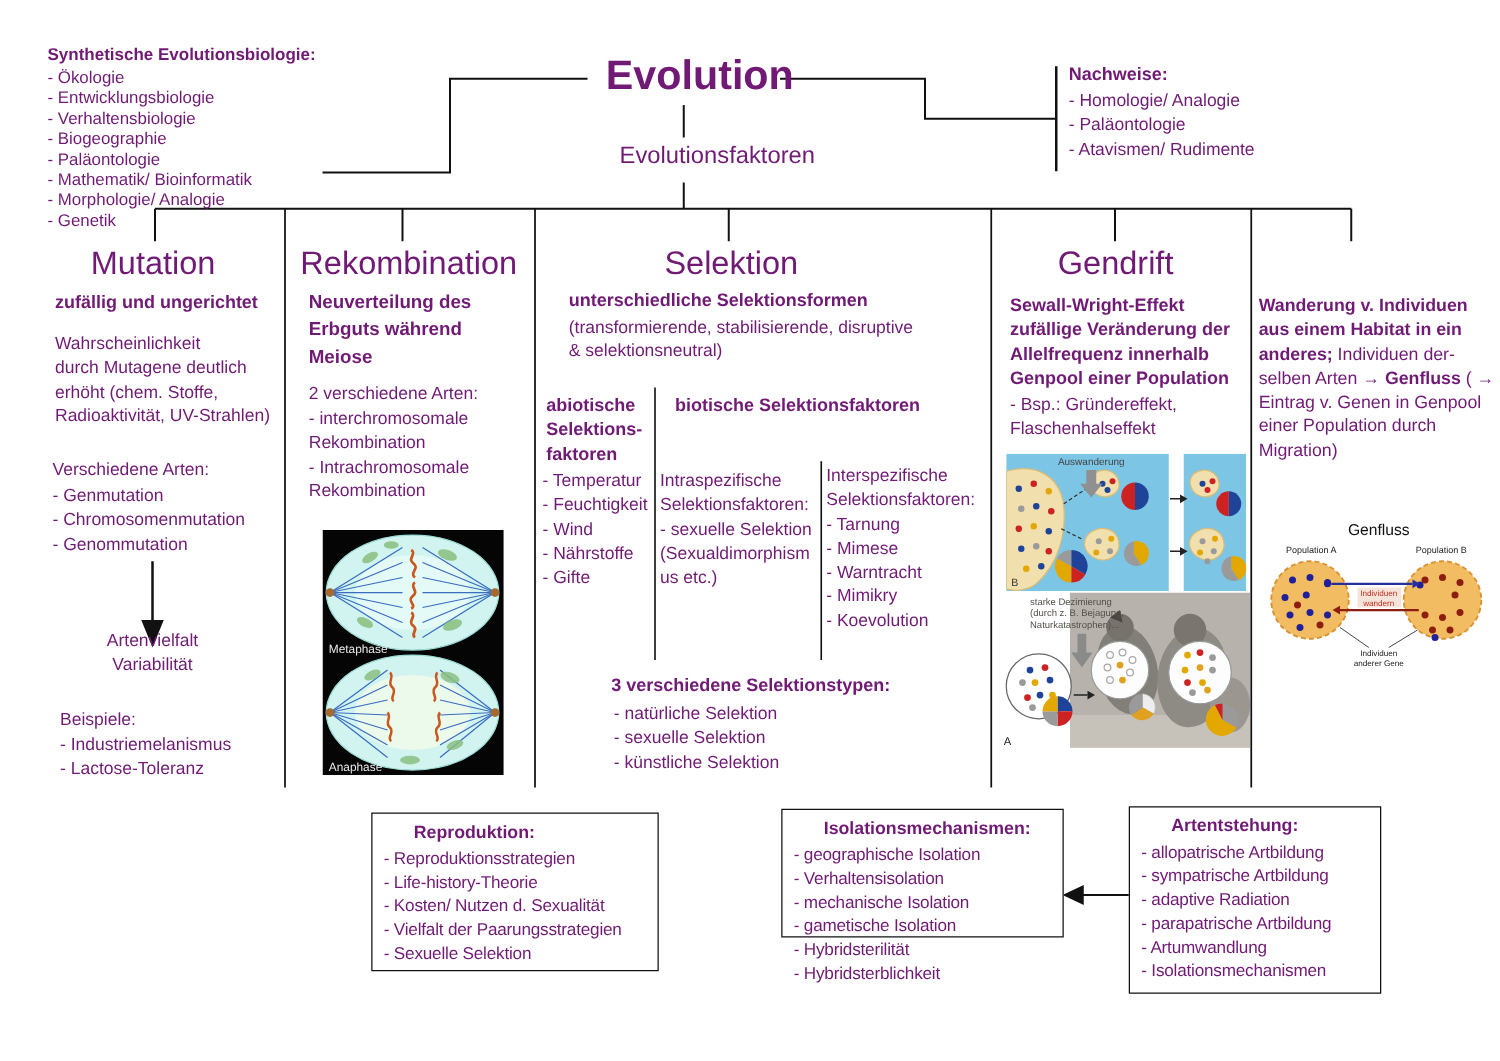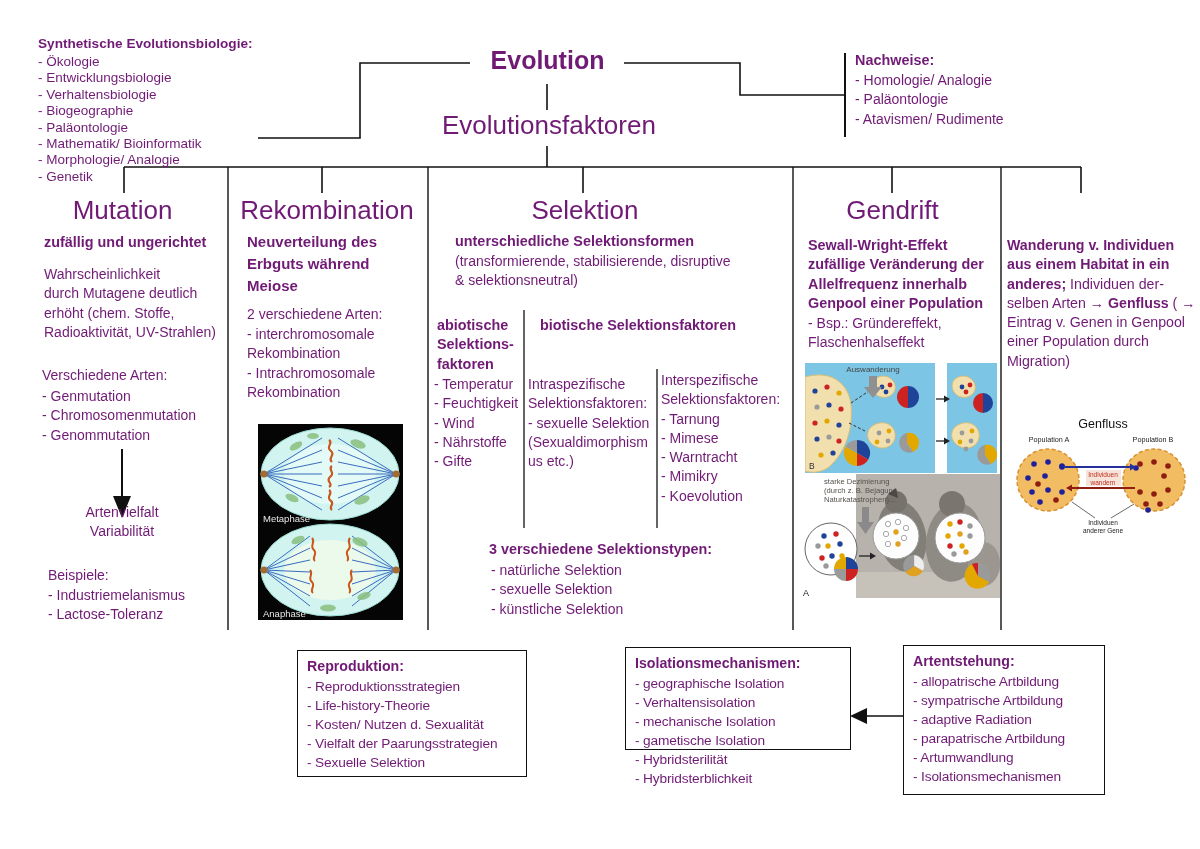--- a/index.html
+++ b/index.html
@@ -2,27 +2,27 @@
 <html><head>
 <meta charset="utf-8">
 <style>
   html,body{margin:0;padding:0;background:#fff;}
   .page{position:relative;width:1200px;height:849px;background:#ffffff;overflow:hidden;
         font-family:"Liberation Sans","DejaVu Sans",sans-serif;color:#701a75;text-decoration:underline;}
   .c{position:absolute;}
   .b{font-weight:bold;}
   .ctr{text-align:center;}
   .coltitle{font-size:26px;line-height:28px;text-align:center;white-space:nowrap;}
-  .maintitle{font-size:25px;line-height:32px;font-weight:bold;text-align:center;}
-  .subtitle{font-size:26px;line-height:26px;text-align:left;}
+  .maintitle{font-size:33px;line-height:32px;font-weight:bold;text-align:right;}
+  .subtitle{font-size:19px;line-height:26px;text-align:right;}
   .hd{font-weight:bold;font-size:14.4px;line-height:19.3px;white-space:nowrap;}
   .bd{font-size:14px;line-height:19.3px;white-space:nowrap;}
   .bd13{font-size:13.5px;line-height:16.4px;white-space:nowrap;}
   .box{position:absolute;border:1.4px solid #111;background:#fff;box-sizing:border-box;padding:6px 9px;}
-  .box .bh{font-weight:bold;font-size:14.2px;line-height:19px;margin-bottom:2px;white-space:nowrap;}
+  .box .bh{font-weight:bold;font-size:14.2px;line-height:19px;margin-bottom:2px;white-space:nowrap;margin-left:24px;}
   .box .bi{font-size:13.7px;line-height:18.9px;white-space:nowrap;letter-spacing:-0.15px;}
   svg{display:block;}
   .lines{position:absolute;left:0;top:0;pointer-events:none;}
 </style>
 </head>
 <body>
 
 <div class="page">
 
   <svg class="lines" width="1200" height="849" viewBox="0 0 1200 849">

